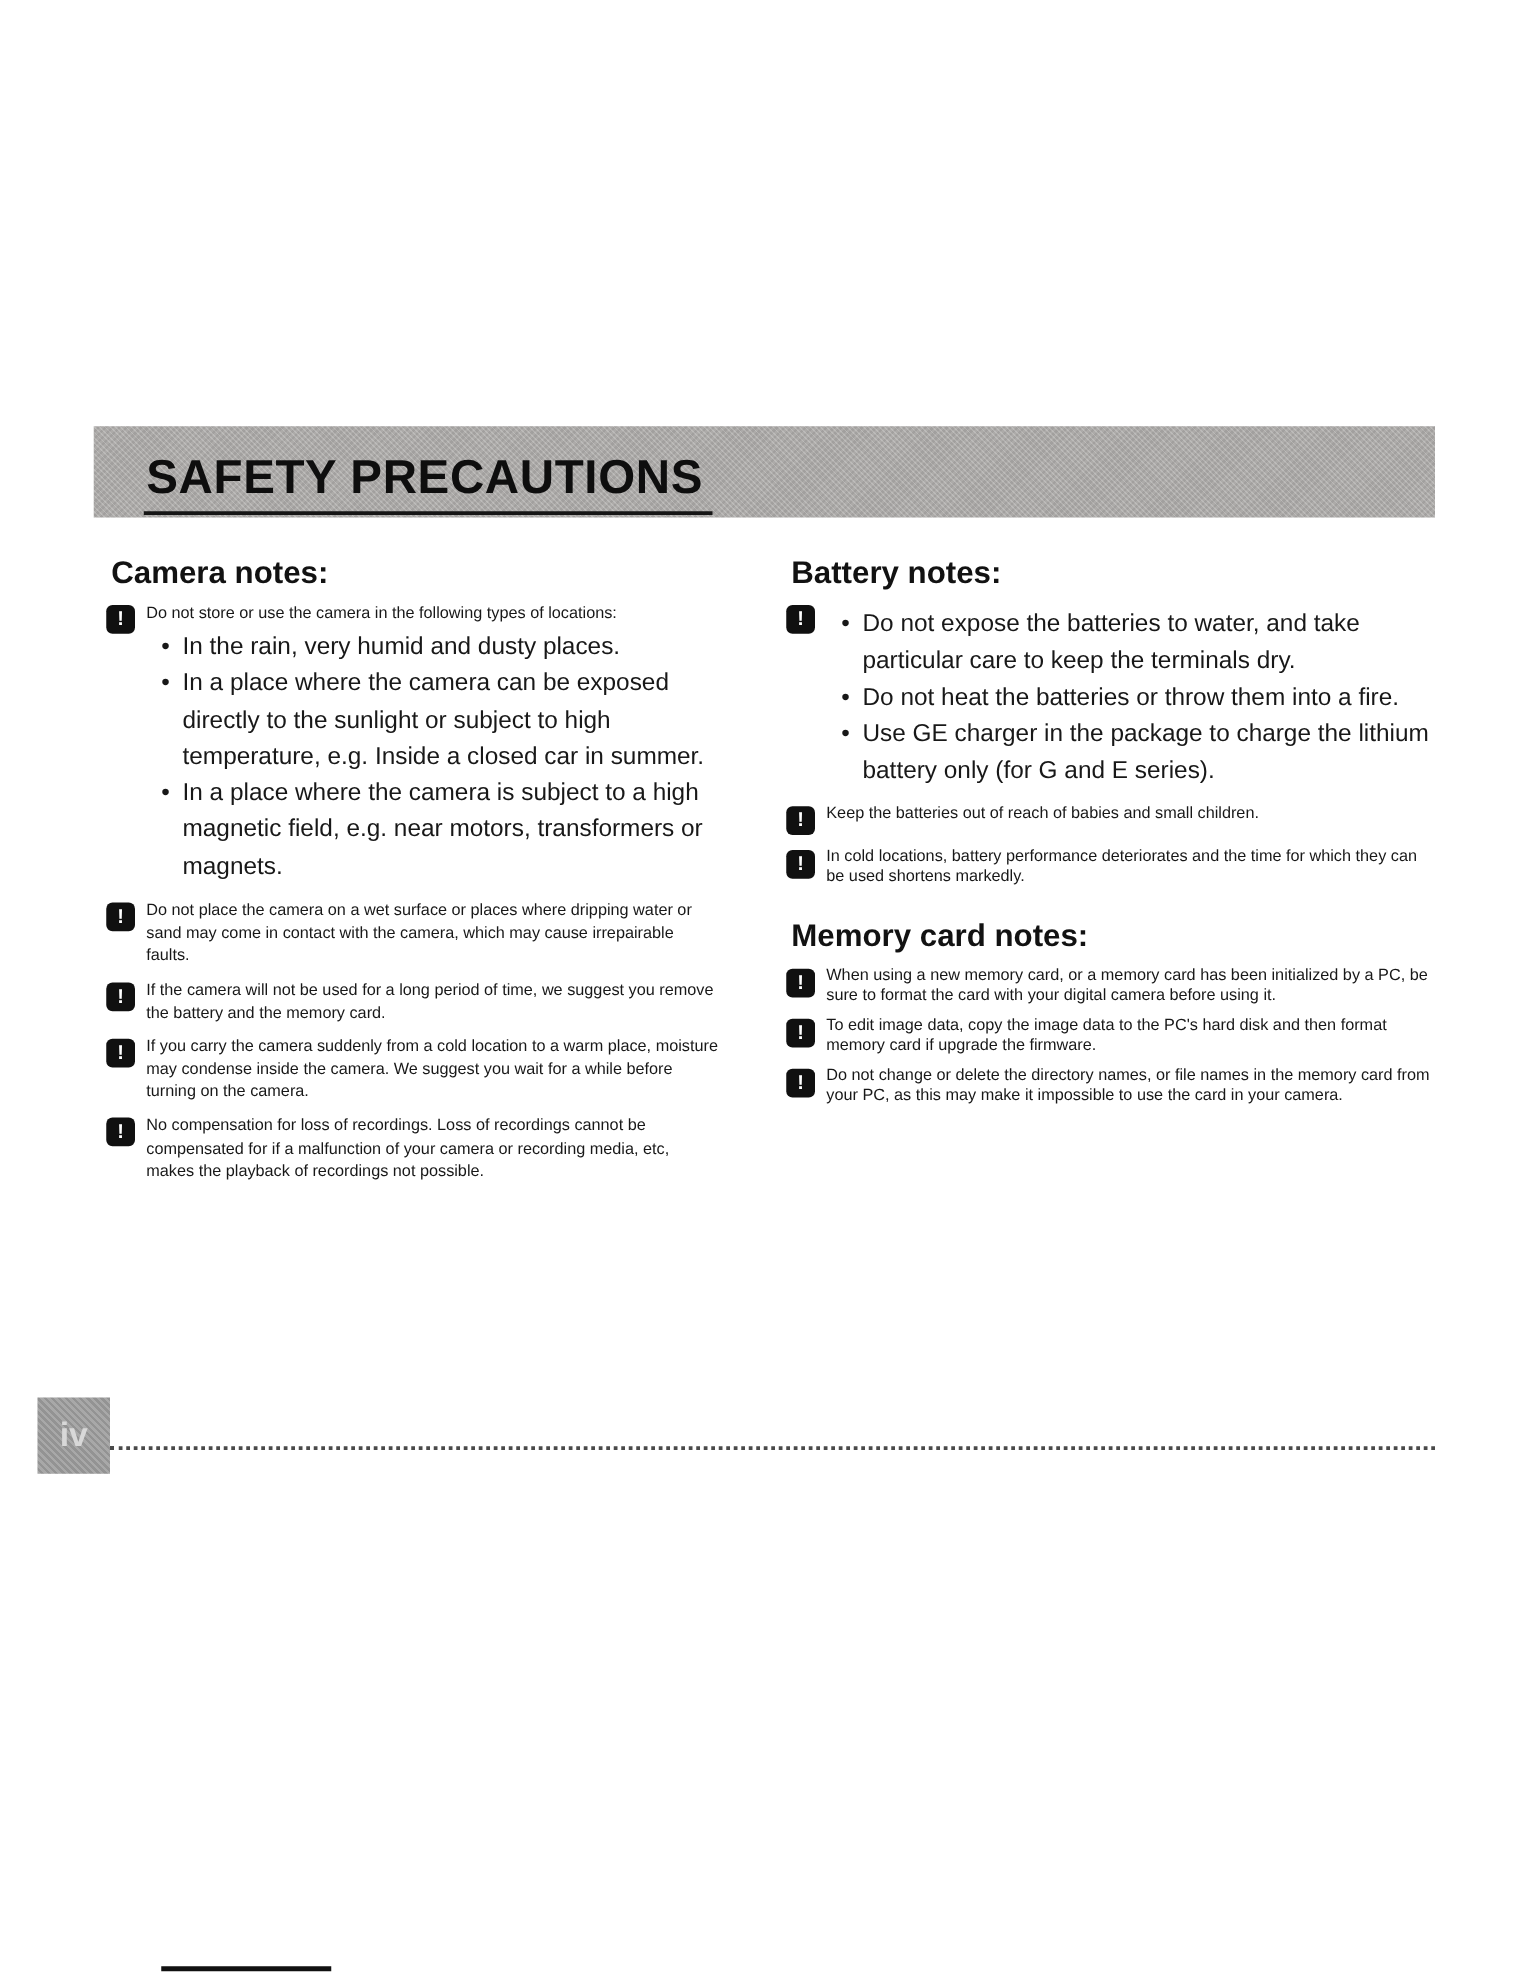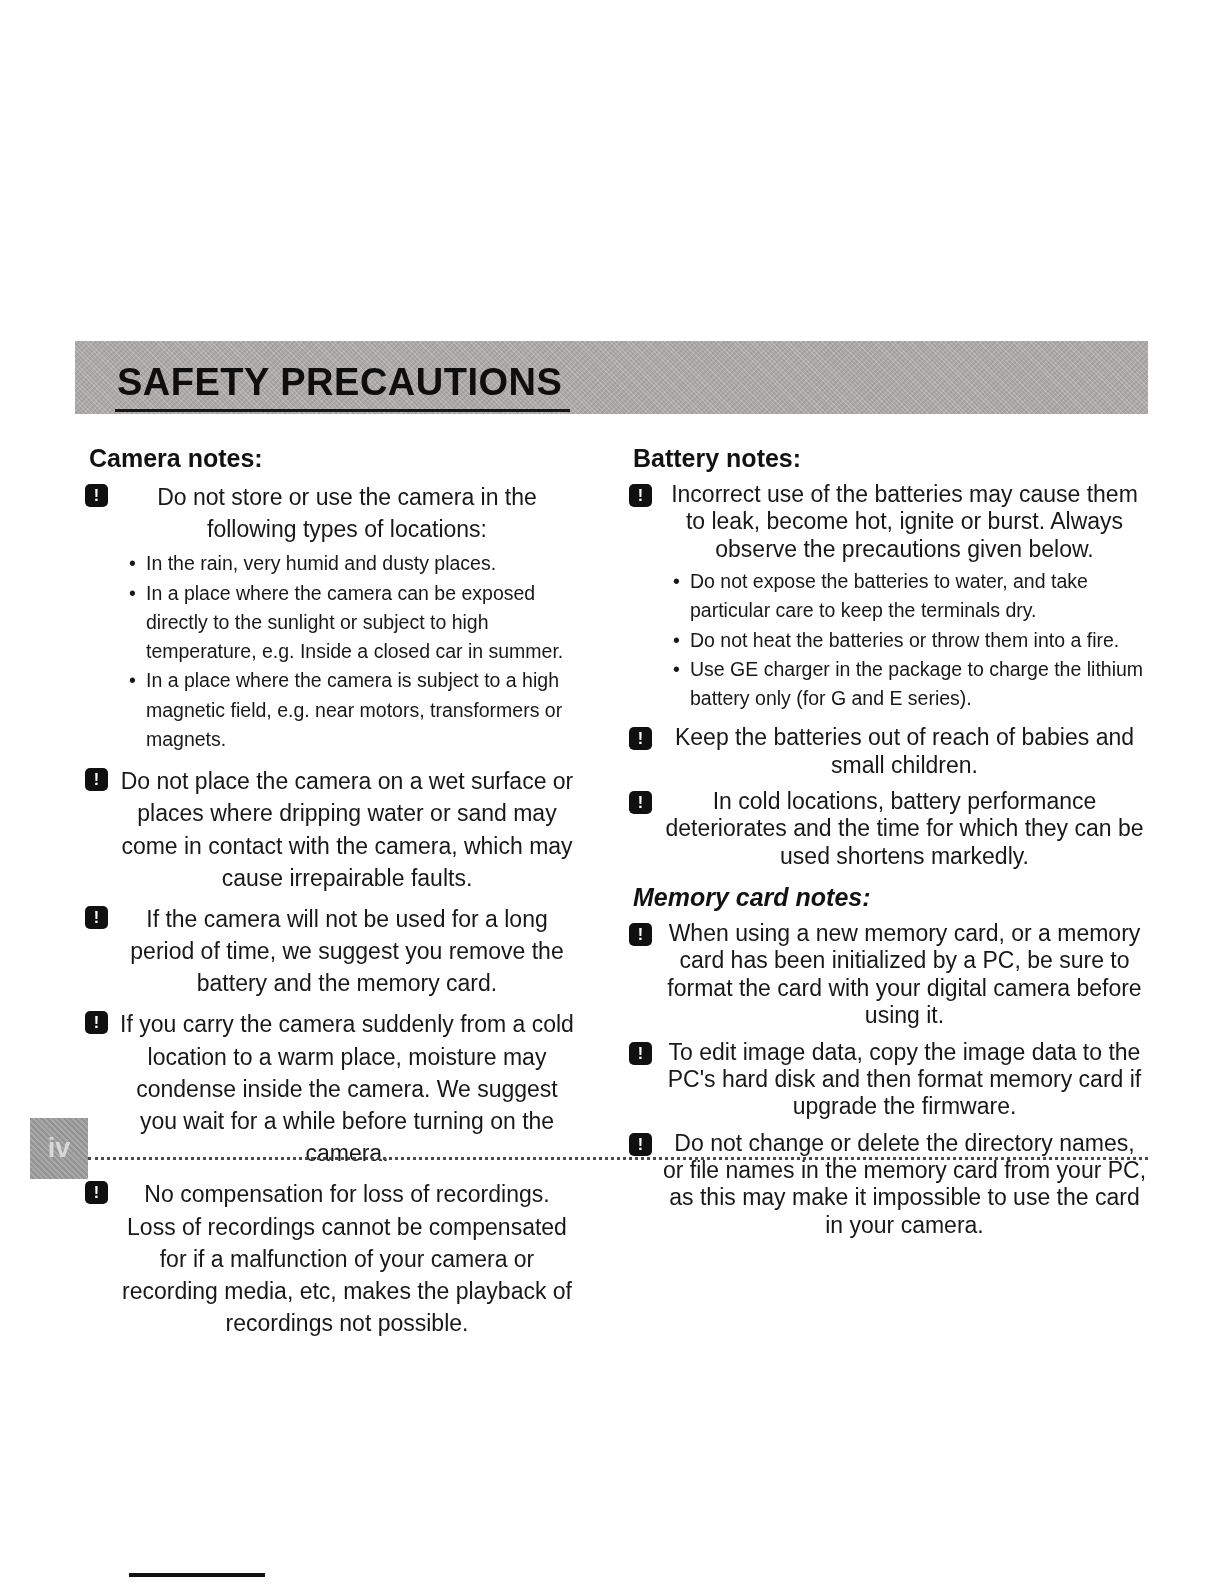--- a/index.html
+++ b/index.html
@@ -15,27 +15,27 @@
   .header-title{font-size:38px;font-weight:bold;letter-spacing:0.5px;color:#0e0e0e;
         border-bottom:3px solid #161616;padding:0 8px 5px 2px;}
 
   
   .columns{position:absolute;left:85px;top:444px;width:1063px;display:flex;}
   .col{display:flex;flex-direction:column;}
   .col-left{width:492px;margin-right:52px;}
   .col-right{width:519px;}
 
   .section-heading{font-size:25px;font-weight:bold;color:#121212;margin:0 0 8px 4px;}
-  .col-right .section-heading.secondary{margin-top:4px;font-style:italic;}
+  .col-right .section-heading.secondary{margin-top:18px;}
 
   .note{display:flex;align-items:flex-start;margin-bottom:9px;}
   .note-icon{flex:0 0 auto;width:23px;height:23px;margin:3px 9px 0 0;background:#101010;
         border-radius:5px;color:#ffffff;font-weight:bold;font-size:16px;line-height:23px;text-align:center;}
   .note-body{flex:1 1 auto;}
-  .note-text{font-size:23px;text-align:center;}
+  .note-text{font-size:13px;}
   .col-left .note-text{line-height:1.4;}
   .col-right .note-text{line-height:1.19;}
 
   .bullets{list-style:none;margin:4px 0 2px 0;padding:0 0 0 12px;}
   .bullets li{position:relative;padding-left:17px;font-size:19.5px;line-height:1.5;}
   .bullets li::before{content:"\2022";position:absolute;left:0;top:0;}
 
   
   .footer-rule{position:absolute;left:88px;top:1157px;width:1060px;border-top:3px dotted #4a4a4a;height:0;}
   .page-badge{position:absolute;left:30px;top:1118px;width:58px;height:61px;
@@ -99,21 +99,20 @@
         </div>
       </div>
     </div>
 
     <div class="col col-right">
       <div class="section-heading">Battery notes:</div>
 
       <div class="note">
         <span class="note-icon">!</span>
         <div class="note-body">
-          <div class="note-text">Incorrect use of the batteries may cause them to leak, become hot, ignite or burst. Always observe the precautions given below.</div>
           <ul class="bullets">
             <li>Do not expose the batteries to water, and take particular care to keep the terminals dry.</li>
             <li>Do not heat the batteries or throw them into a fire.</li>
             <li>Use GE charger in the package to charge the lithium battery only (for G and E series).</li>
           </ul>
         </div>
       </div>
 
       <div class="note">
         <span class="note-icon">!</span>

